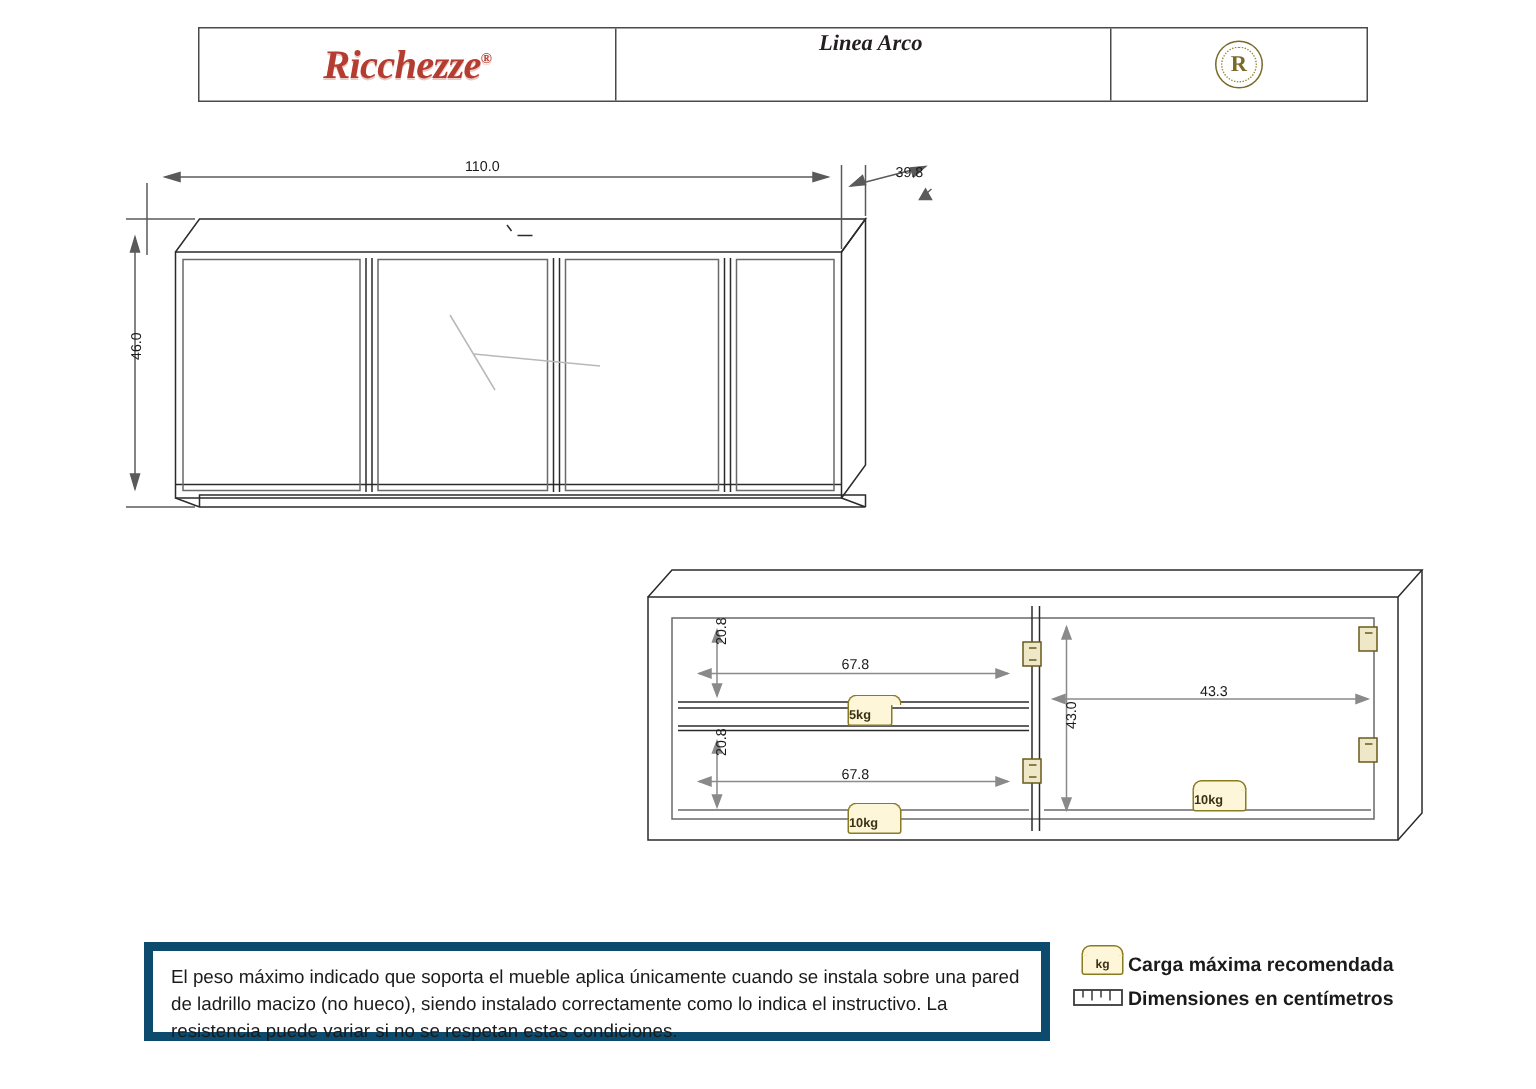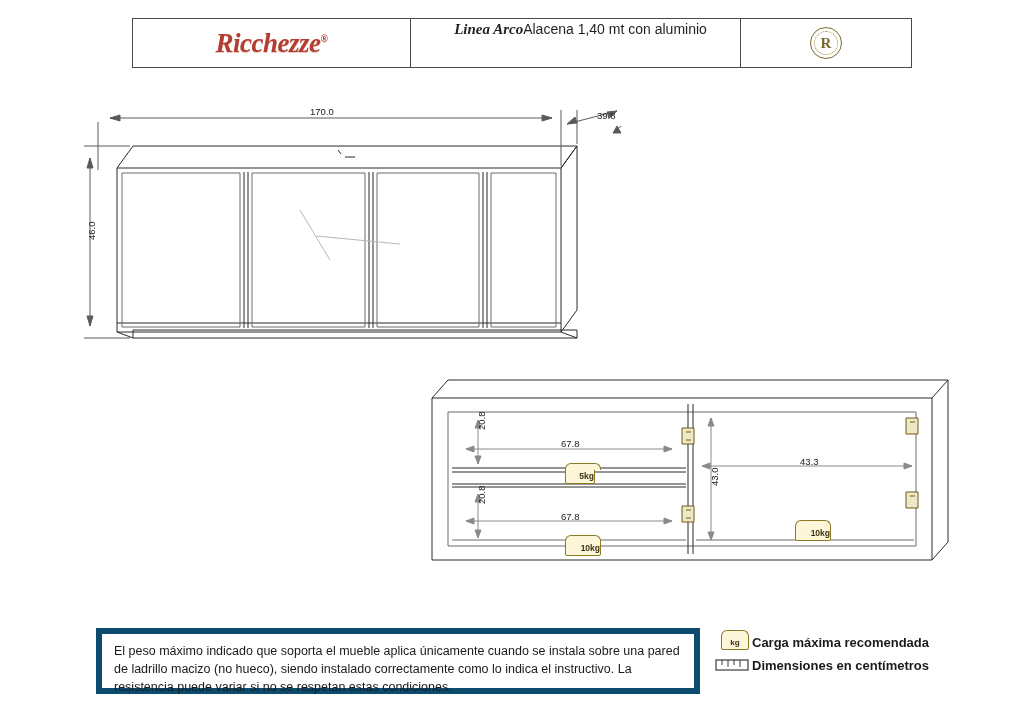--- a/index.html
+++ b/index.html
@@ -66,21 +66,21 @@
 
   svg.draw{position:absolute;left:0;top:0;width:1024px;height:726px;pointer-events:none;}
 
   
   .tag{
     position:absolute;
     width:34px;height:15px;
     background:#fdf6d8;
     border:1.2px solid #8a7a22;
     border-radius:2px;
-    display:flex;align-items:center;justify-content:flex-end;
+    display:flex;align-items:center;justify-content:flex-start;
     font-size:8.5px;font-weight:bold;color:#3b3212;
   }
   .tag::before{
     content:"";position:absolute;left:-1.2px;top:-5px;width:34px;height:6px;
     border-left:1.2px solid #8a7a22;border-right:1.2px solid #8a7a22;
     border-top:1.2px solid #8a7a22;
     border-radius:6px 6px 0 0;
     background:#fdf6d8;
     box-sizing:content-box;
   }
@@ -116,21 +116,20 @@
 <body>
 
 <div class="sheet">
 
   <div class="titleblock">
     <div class="tb-cell tb-brand">
       <div class="brand-text"><span>Ricchezze</span><span class="brand-reg">®</span></div>
     </div>
     <div class="tb-cell tb-desc">
       <div class="desc-line1">Linea Arco</div>
-      <div class="desc-line2">Alacena 1,40 mt con aluminio</div>
     </div>
     <div class="tb-cell tb-logo">
       <div class="logo-circle">
         <div class="logo-R">R</div>
       </div>
     </div>
   </div>
 
   <svg class="draw" viewBox="0 0 1024 726">
     <g stroke="#2b2b2b" fill="none" stroke-width="1" shape-rendering="geometricPrecision">
@@ -228,21 +227,21 @@
       <path d="M478,494 L478,538" stroke="#8a8a8a"></path>
       <path d="M478,494 L475,502 L481,502 Z" fill="#8a8a8a" stroke="#8a8a8a"></path>
       <path d="M478,538 L475,530 L481,530 Z" fill="#8a8a8a" stroke="#8a8a8a"></path>
 
       <path d="M711,418 L711,540" stroke="#8a8a8a"></path>
       <path d="M711,418 L708,426 L714,426 Z" fill="#8a8a8a" stroke="#8a8a8a"></path>
       <path d="M711,540 L708,532 L714,532 Z" fill="#8a8a8a" stroke="#8a8a8a"></path>
     </g>
   </svg>
 
-  <div class="dim-txt" style="left:310px;top:106px;">170.0</div>
+  <div class="dim-txt" style="left:310px;top:106px;">110.0</div>
   <div class="dim-txt" style="left:597px;top:110px;">39.8</div>
   <div class="dim-txt rot" style="left:86px;top:240px;">46.0</div>
 
   <div class="dim-txt" style="left:561px;top:438px;">67.8</div>
   <div class="dim-txt" style="left:561px;top:511px;">67.8</div>
   <div class="dim-txt" style="left:800px;top:456px;">43.3</div>
   <div class="dim-txt rot" style="left:476px;top:430px;">20.8</div>
   <div class="dim-txt rot" style="left:476px;top:504px;">20.8</div>
   <div class="dim-txt rot" style="left:709px;top:486px;">43.0</div>
 

